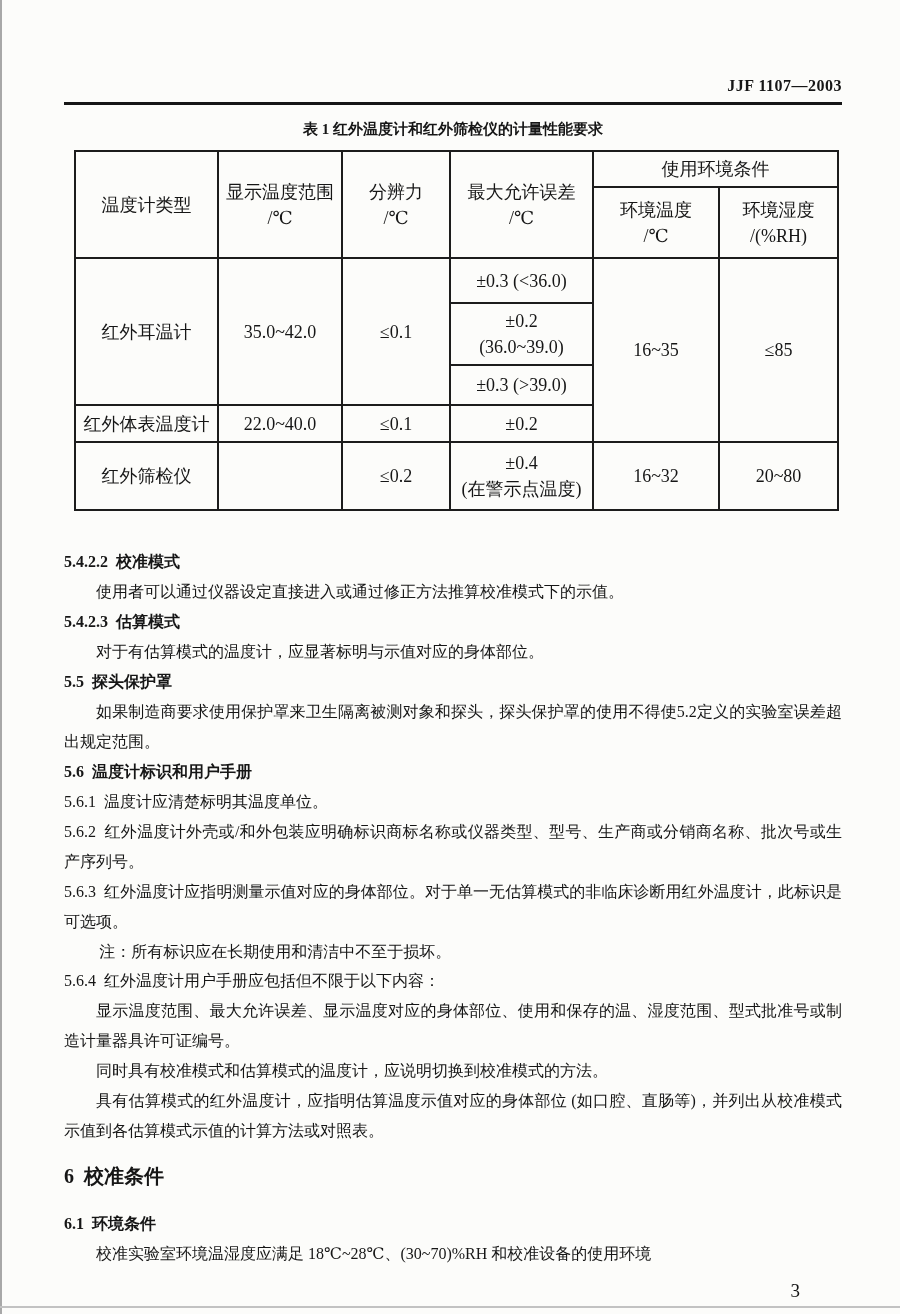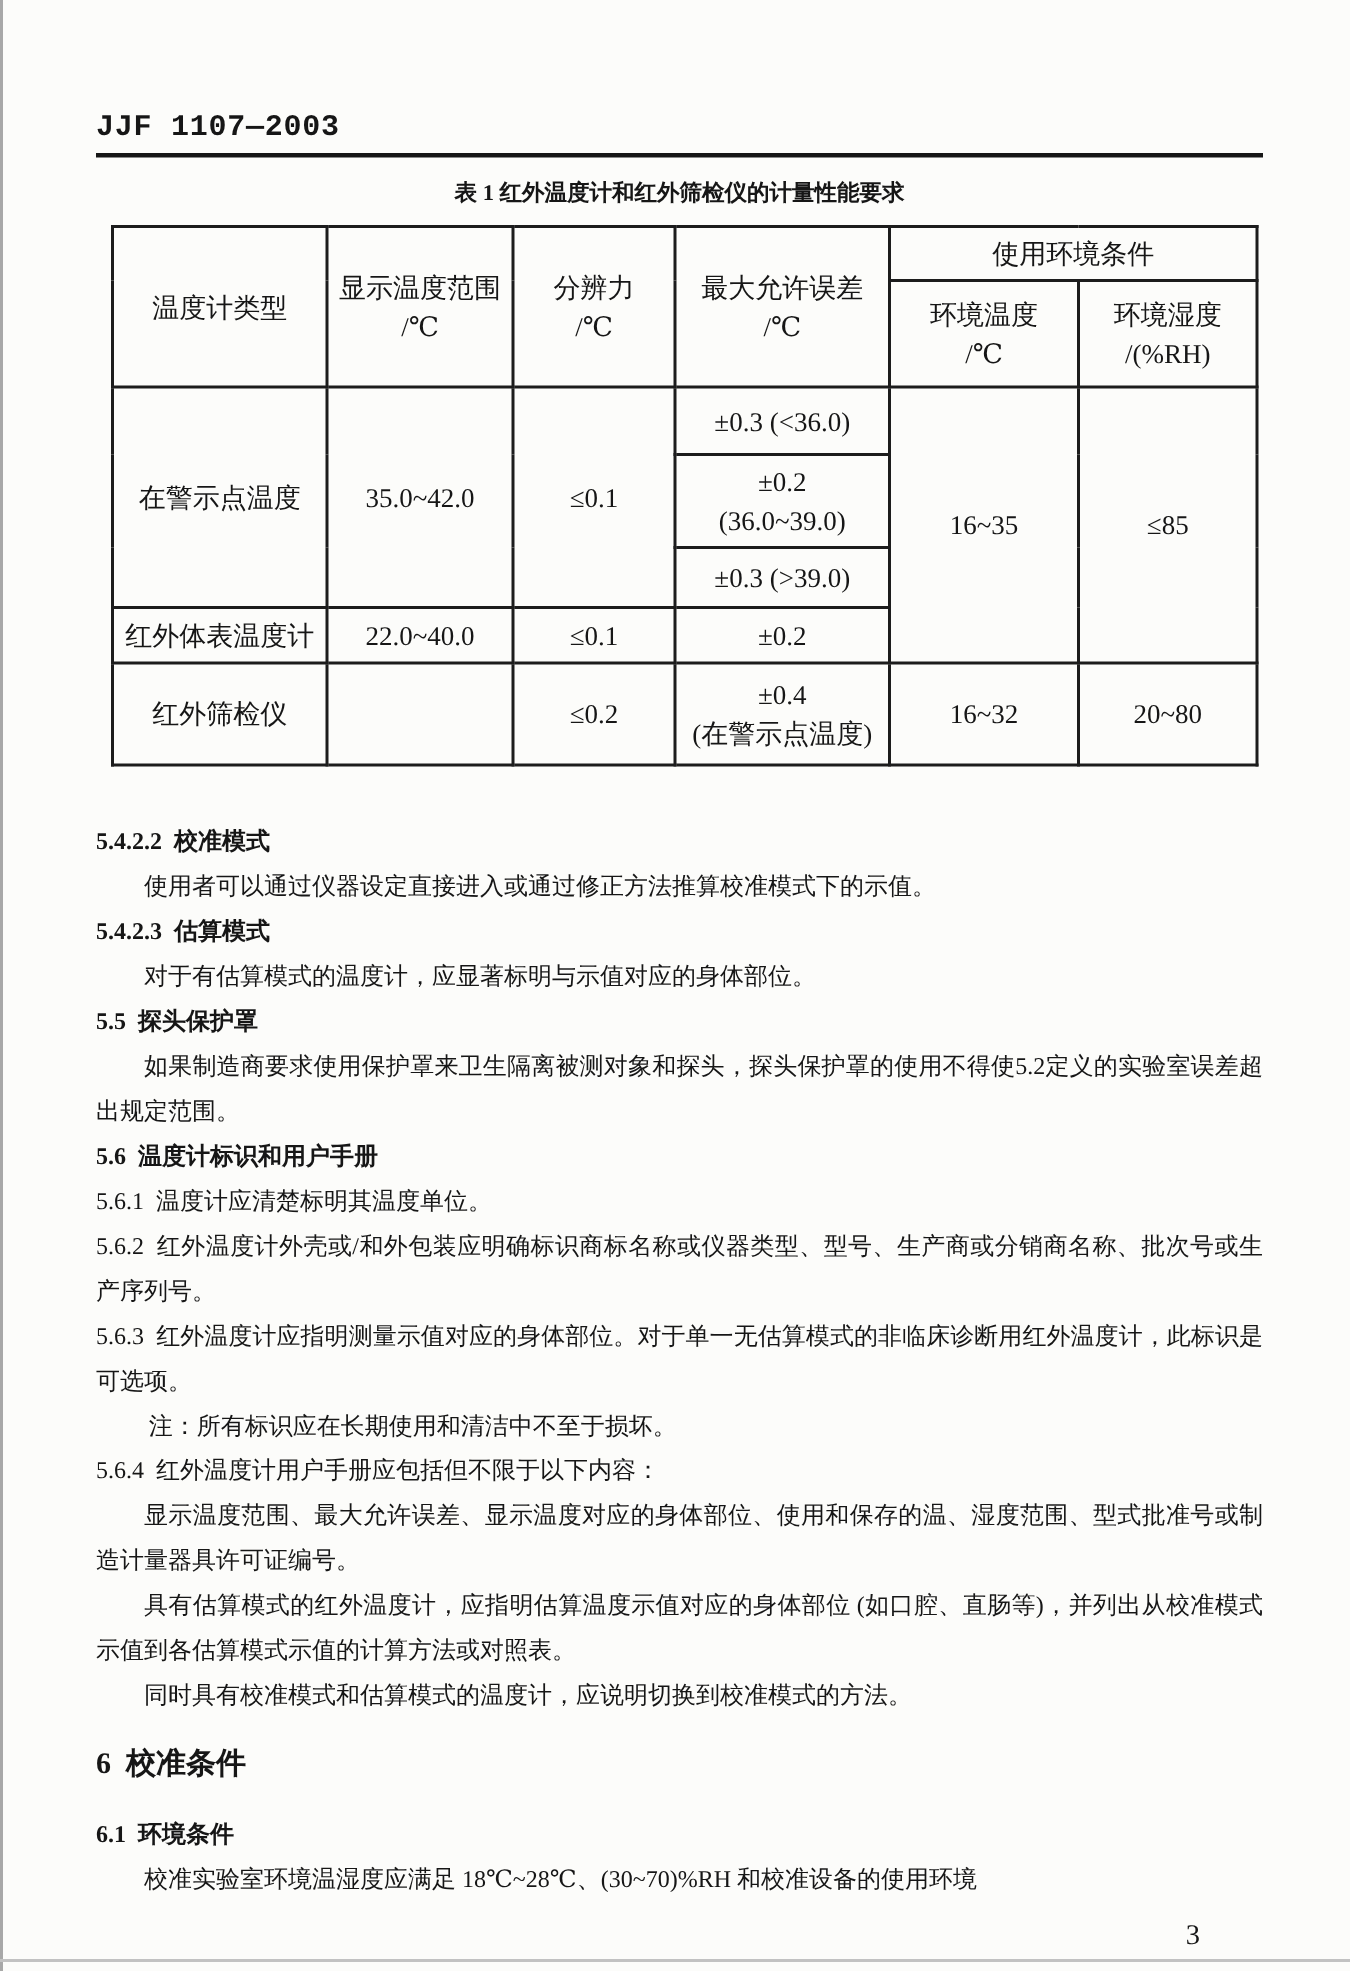--- a/index.html
+++ b/index.html
@@ -13,24 +13,23 @@
     font-family:"Liberation Serif","DejaVu Serif",serif;
     overflow:hidden;
   }
   .edge-left   { position:absolute; left:0; top:0; width:2px; height:100%; background:#a8a8a8; }
   .edge-bottom { position:absolute; left:0; top:1306px; width:100%; height:2px; background:#c2c2c2; }
 
   .content { padding:0 58px 0 64px; }
 
   .doc-header {
     margin:74px 0 0 0;
-    text-align:left;
-    font-size:20px; font-weight:bold; letter-spacing:0.5px;
+    text-align:right;
+    font-size:16px; font-weight:bold; letter-spacing:0.5px;
     line-height:24px;
-    font-family:Liberation Mono, monospace;
   }
   .header-rule { height:3px; background:#161616; margin-top:4px; }
 
   .table-title {
     margin:12px 0 0 0;
     text-align:center;
     font-size:15px; font-weight:bold;
     line-height:24px;
   }
 
@@ -123,21 +122,21 @@
             <div>环境温度</div>
             <div>/℃</div>
           </th>
           <th>
             <div>环境湿度</div>
             <div>/(%RH)</div>
           </th>
         </tr>
 
         <tr class="brow1">
-          <td rowspan="3">在警示点温度</td>
+          <td rowspan="3">红外耳温计</td>
           <td rowspan="3">35.0~42.0</td>
           <td rowspan="3">≤0.1</td>
           <td>±0.3 (&lt;36.0)</td>
           <td rowspan="4">16~35</td>
           <td rowspan="4">≤85</td>
         </tr>
         <tr class="brow2">
           <td>
             <div>±0.2</div>
             <div>(36.0~39.0)</div>
@@ -175,22 +174,22 @@
       <p class="sec para">对于有估算模式的温度计，应显著标明与示值对应的身体部位。</p>
       <p class="sec heading">5.5  探头保护罩</p>
       <p class="sec para">如果制造商要求使用保护罩来卫生隔离被测对象和探头，探头保护罩的使用不得使5.2定义的实验室误差超出规定范围。</p>
       <p class="sec heading">5.6  温度计标识和用户手册</p>
       <p class="sec clause">5.6.1  温度计应清楚标明其温度单位。</p>
       <p class="sec clause">5.6.2  红外温度计外壳或/和外包装应明确标识商标名称或仪器类型、型号、生产商或分销商名称、批次号或生产序列号。</p>
       <p class="sec clause">5.6.3  红外温度计应指明测量示值对应的身体部位。对于单一无估算模式的非临床诊断用红外温度计，此标识是可选项。</p>
       <p class="sec note">注：所有标识应在长期使用和清洁中不至于损坏。</p>
       <p class="sec clause">5.6.4  红外温度计用户手册应包括但不限于以下内容：</p>
       <p class="sec para">显示温度范围、最大允许误差、显示温度对应的身体部位、使用和保存的温、湿度范围、型式批准号或制造计量器具许可证编号。</p>
+      <p class="sec para">同时具有校准模式和估算模式的温度计，应说明切换到校准模式的方法。</p>
       <p class="sec para">具有估算模式的红外温度计，应指明估算温度示值对应的身体部位 (如口腔、直肠等)，并列出从校准模式示值到各估算模式示值的计算方法或对照表。</p>
-      <p class="sec para">同时具有校准模式和估算模式的温度计，应说明切换到校准模式的方法。</p>
       <p class="sec chapter">6  校准条件</p>
       <p class="sec heading">6.1  环境条件</p>
       <p class="sec para">校准实验室环境温湿度应满足 18℃~28℃、(30~70)%RH 和校准设备的使用环境</p>
     </div>
 
     <p class="page-number">3</p>
 
   </div>
 </div>
 

